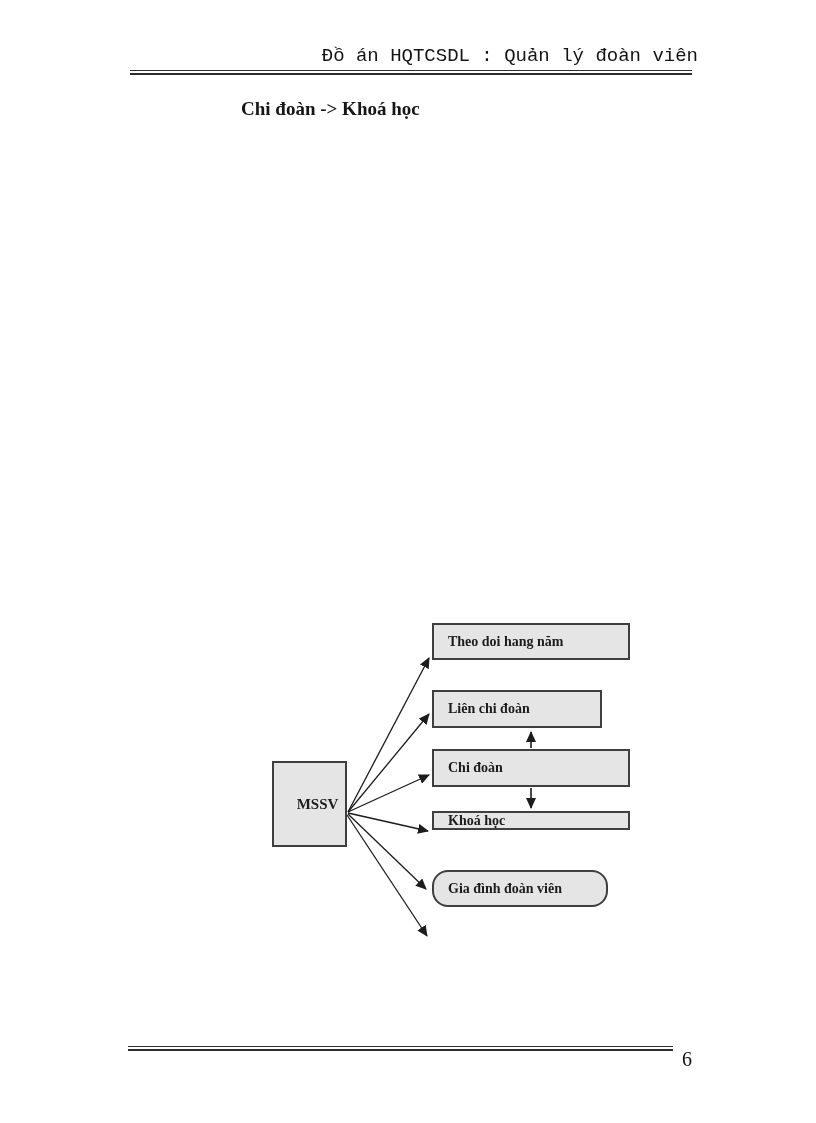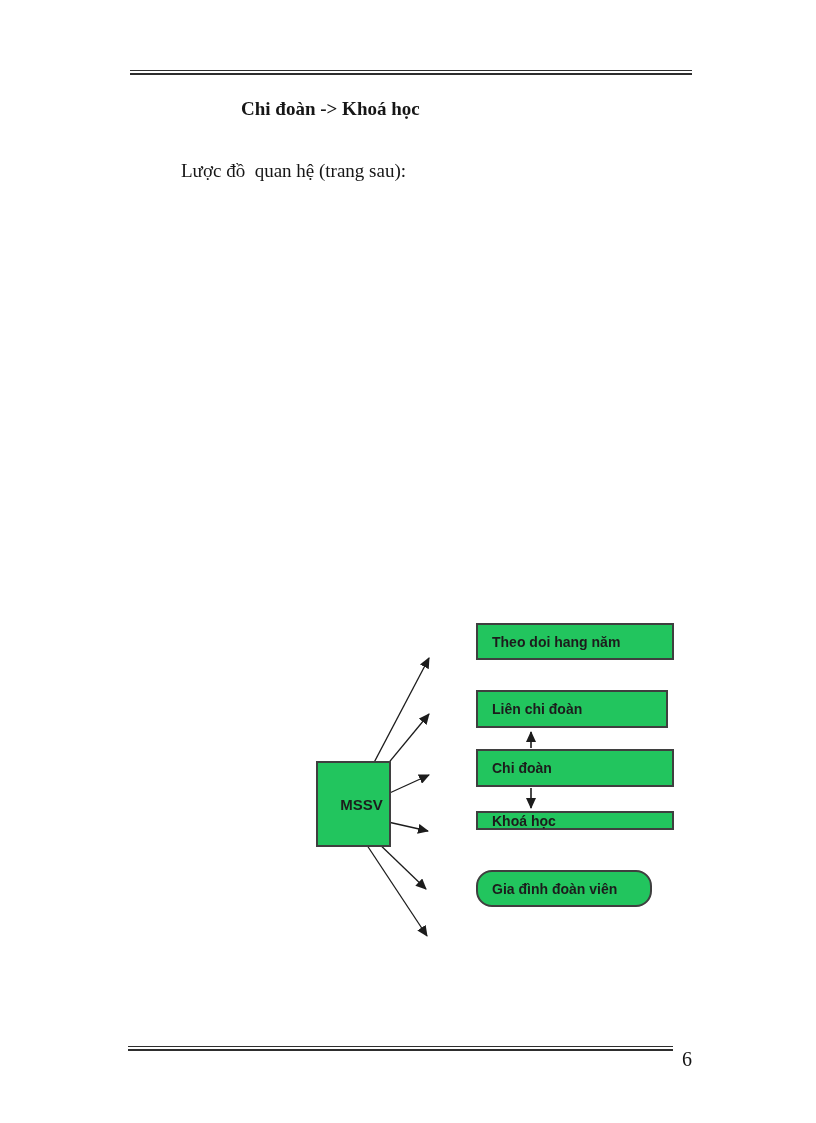--- a/index.html
+++ b/index.html
@@ -63,63 +63,62 @@
     position: absolute;
     left: 0;
     top: 0;
     width: 816px;
     height: 380px;
   }
   .dbox {
     position: absolute;
     box-sizing: border-box;
     border: 2px solid #3f3f3f;
-    background: #22c55e;
+    background: #e5e5e5;
     display: flex;
     align-items: center;
-    font-family: Liberation Sans, sans-serif;
+    font-family: Liberation Serif, serif;
     font-weight: bold;
     font-size: 14px;
     color: #1c1c1c;
     padding-left: 14px;
     white-space: pre;
-    margin-left: 44px;
   }
   .dbox-mssv {
     left: 272px; top: 161px; width: 75px; height: 86px;
     justify-content: center;
     padding-left: 16px;
     font-size: 15px;
   }
   .dbox-1 { left: 432px; top: 23px;  width: 198px; height: 37px; }
-  .dbox-2 { left: 432px; top: 90px;  width: 192px; height: 38px; }
+  .dbox-2 { left: 432px; top: 90px;  width: 170px; height: 38px; }
   .dbox-3 { left: 432px; top: 149px; width: 198px; height: 38px; }
   .dbox-4 { left: 432px; top: 211px; width: 198px; height: 19px; }
   .dbox-5 { left: 432px; top: 270px; width: 176px; height: 37px; border-radius: 16px; }
   .dbox-6 { left: 427px; top: 323px; width: 196px; height: 37px; }
 
   
   .page-number {
     position: absolute;
     left: 682px;
     top: 1048px;
     font-family: "Liberation Serif", serif;
     font-size: 20px;
     color: #141414;
   }
 </style>
 </head>
 <body>
 
 <div class="page">
 
+  <div class="header-title">Đồ án HQTCSDL : Quản lý đoàn viên</div>
   <div class="rule-double rule-top"></div>
 
   <div class="para para-1">Chi đoàn -&gt; Khoá học</div>
-  <div class="para para-2">Lược đồ  quan hệ (trang sau):</div>
 
   <div class="diagram">
 
     <svg class="arrows" viewBox="0 0 816 380">
       <defs>
         <marker id="ah" markerUnits="userSpaceOnUse" markerWidth="12" markerHeight="10" refX="10" refY="5" orient="auto">
           <path d="M0,0 L11,5 L0,10 z" fill="#1c1c1c"></path>
         </marker>
       </defs>
 

